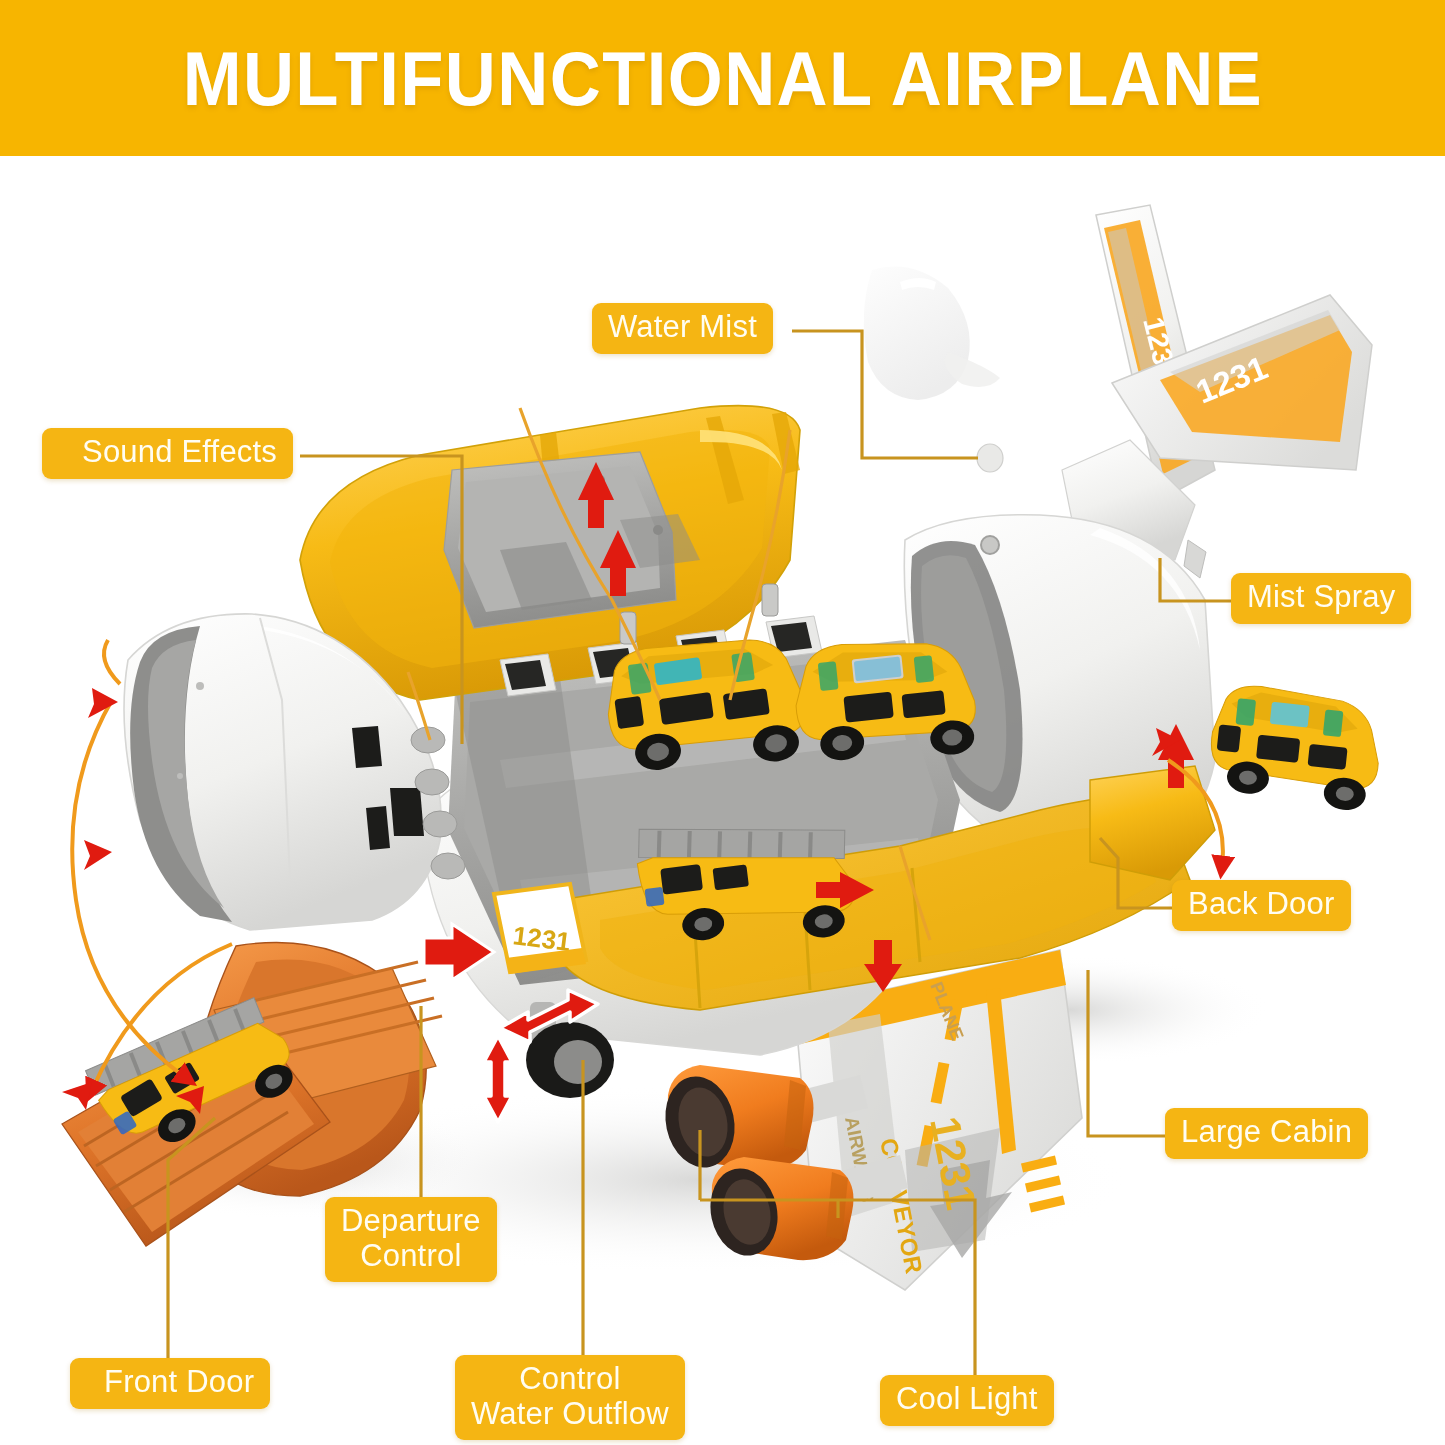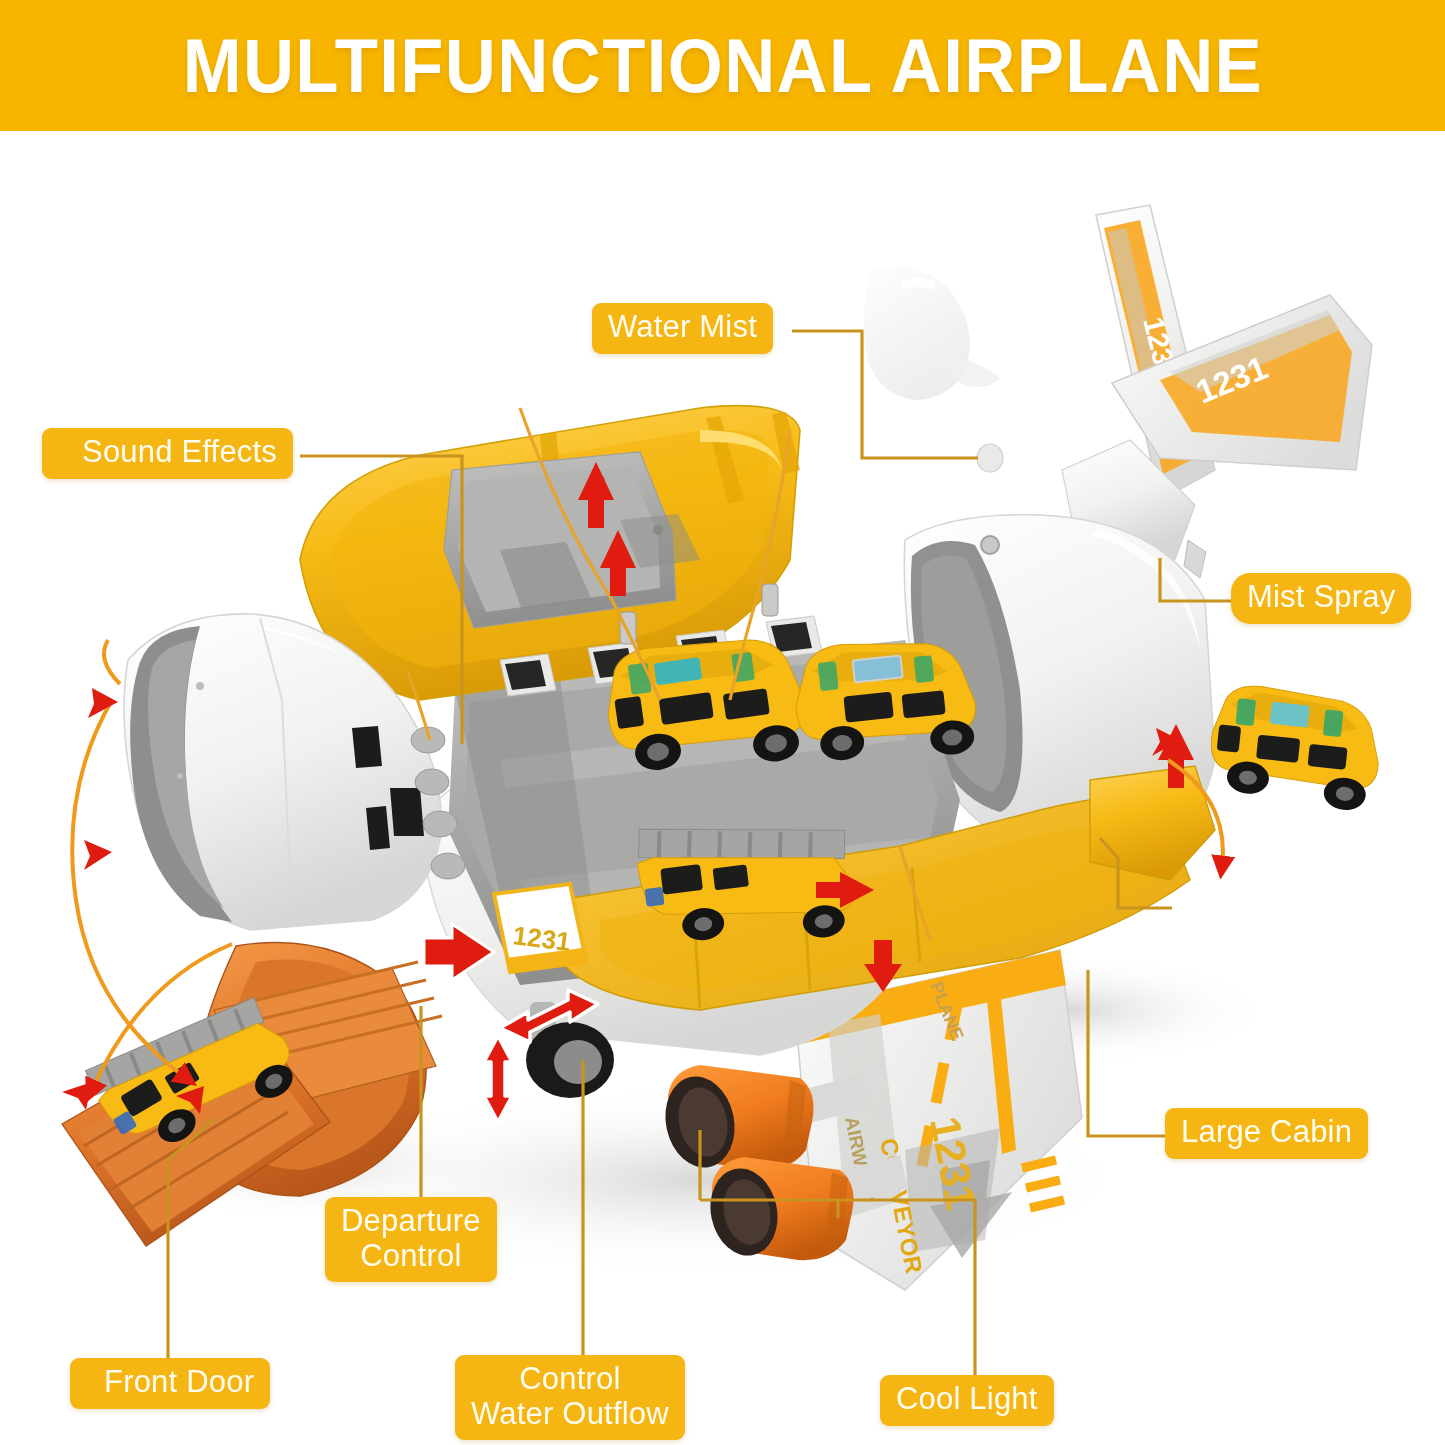--- a/index.html
+++ b/index.html
@@ -6,21 +6,21 @@
   html,body{ background:#ffffff; }
   body{
     width:1445px; height:1445px; position:relative; overflow:hidden;
     font-family:"Liberation Sans", sans-serif;
     background:#ffffff;
   }
   #stage{ position:absolute; inset:0; width:1445px; height:1445px; }
 
   
   .banner{
-    position:absolute; left:0; top:0; width:1445px; height:131px;
+    position:absolute; left:0; top:0; width:1445px; height:156px;
     background:#f7b500;
     display:flex; align-items:center; justify-content:center;
     overflow:hidden;
   }
   .banner .title{
     color:#ffffff;
     font-family:"Liberation Sans", sans-serif;
     font-weight:700;
     font-size:76px;
     letter-spacing:1.5px;
@@ -468,21 +468,22 @@
       <path d="M168 1358 L168 1160 L215 1118"></path>
     </g>
   </svg>
 
   <div class="banner">
     <div class="title">MULTIFUNCTIONAL AIRPLANE</div>
   </div>
 
   <div class="pill" style="left:42px;  top:428px;padding-left:40px;">Sound Effects</div>
   <div class="pill" style="left:592px; top:303px;">Water Mist</div>
-  <div class="pill" style="left:1231px;top:573px;border-radius:19px;">Mist Spray</div>
+  <div class="pill" style="left:1231px;top:573px;">Mist Spray</div>
+  <div class="pill" style="left:1172px;top:880px;">Back Door</div>
   <div class="pill" style="left:1165px;top:1108px;">Large Cabin</div>
   <div class="pill" style="left:880px; top:1375px;">Cool Light</div>
   <div class="pill" style="left:455px; top:1355px;">Control
 Water Outflow</div>
   <div class="pill" style="left:325px; top:1197px;">Departure
 Control</div>
   <div class="pill" style="left:70px;  top:1358px;padding-left:34px;">Front Door</div>
 
 </div>
 

